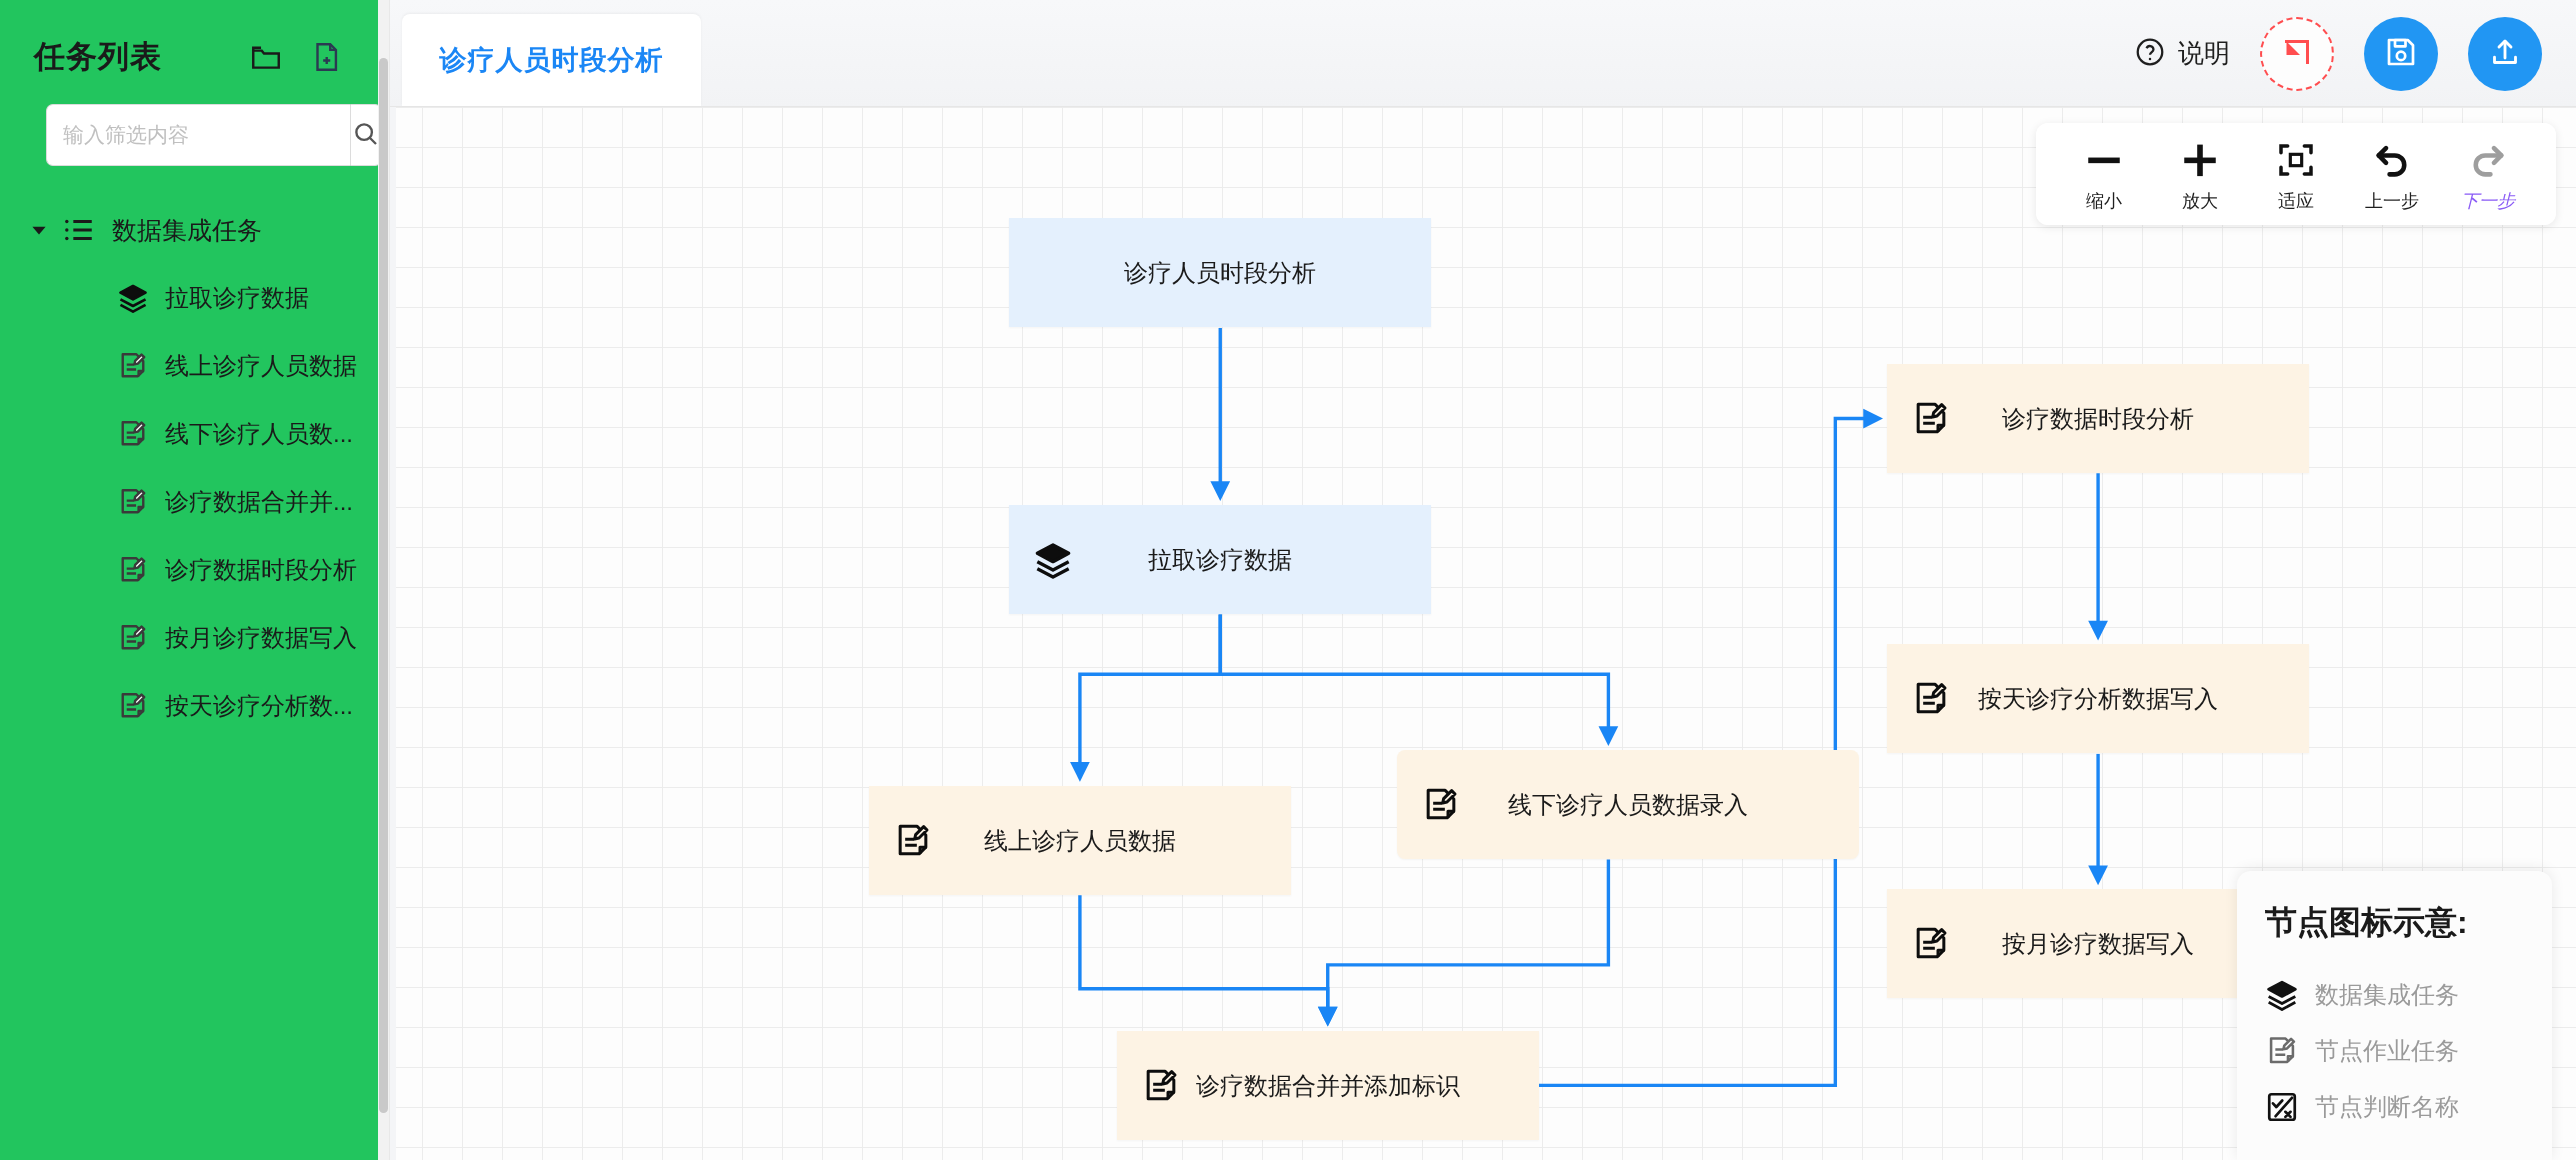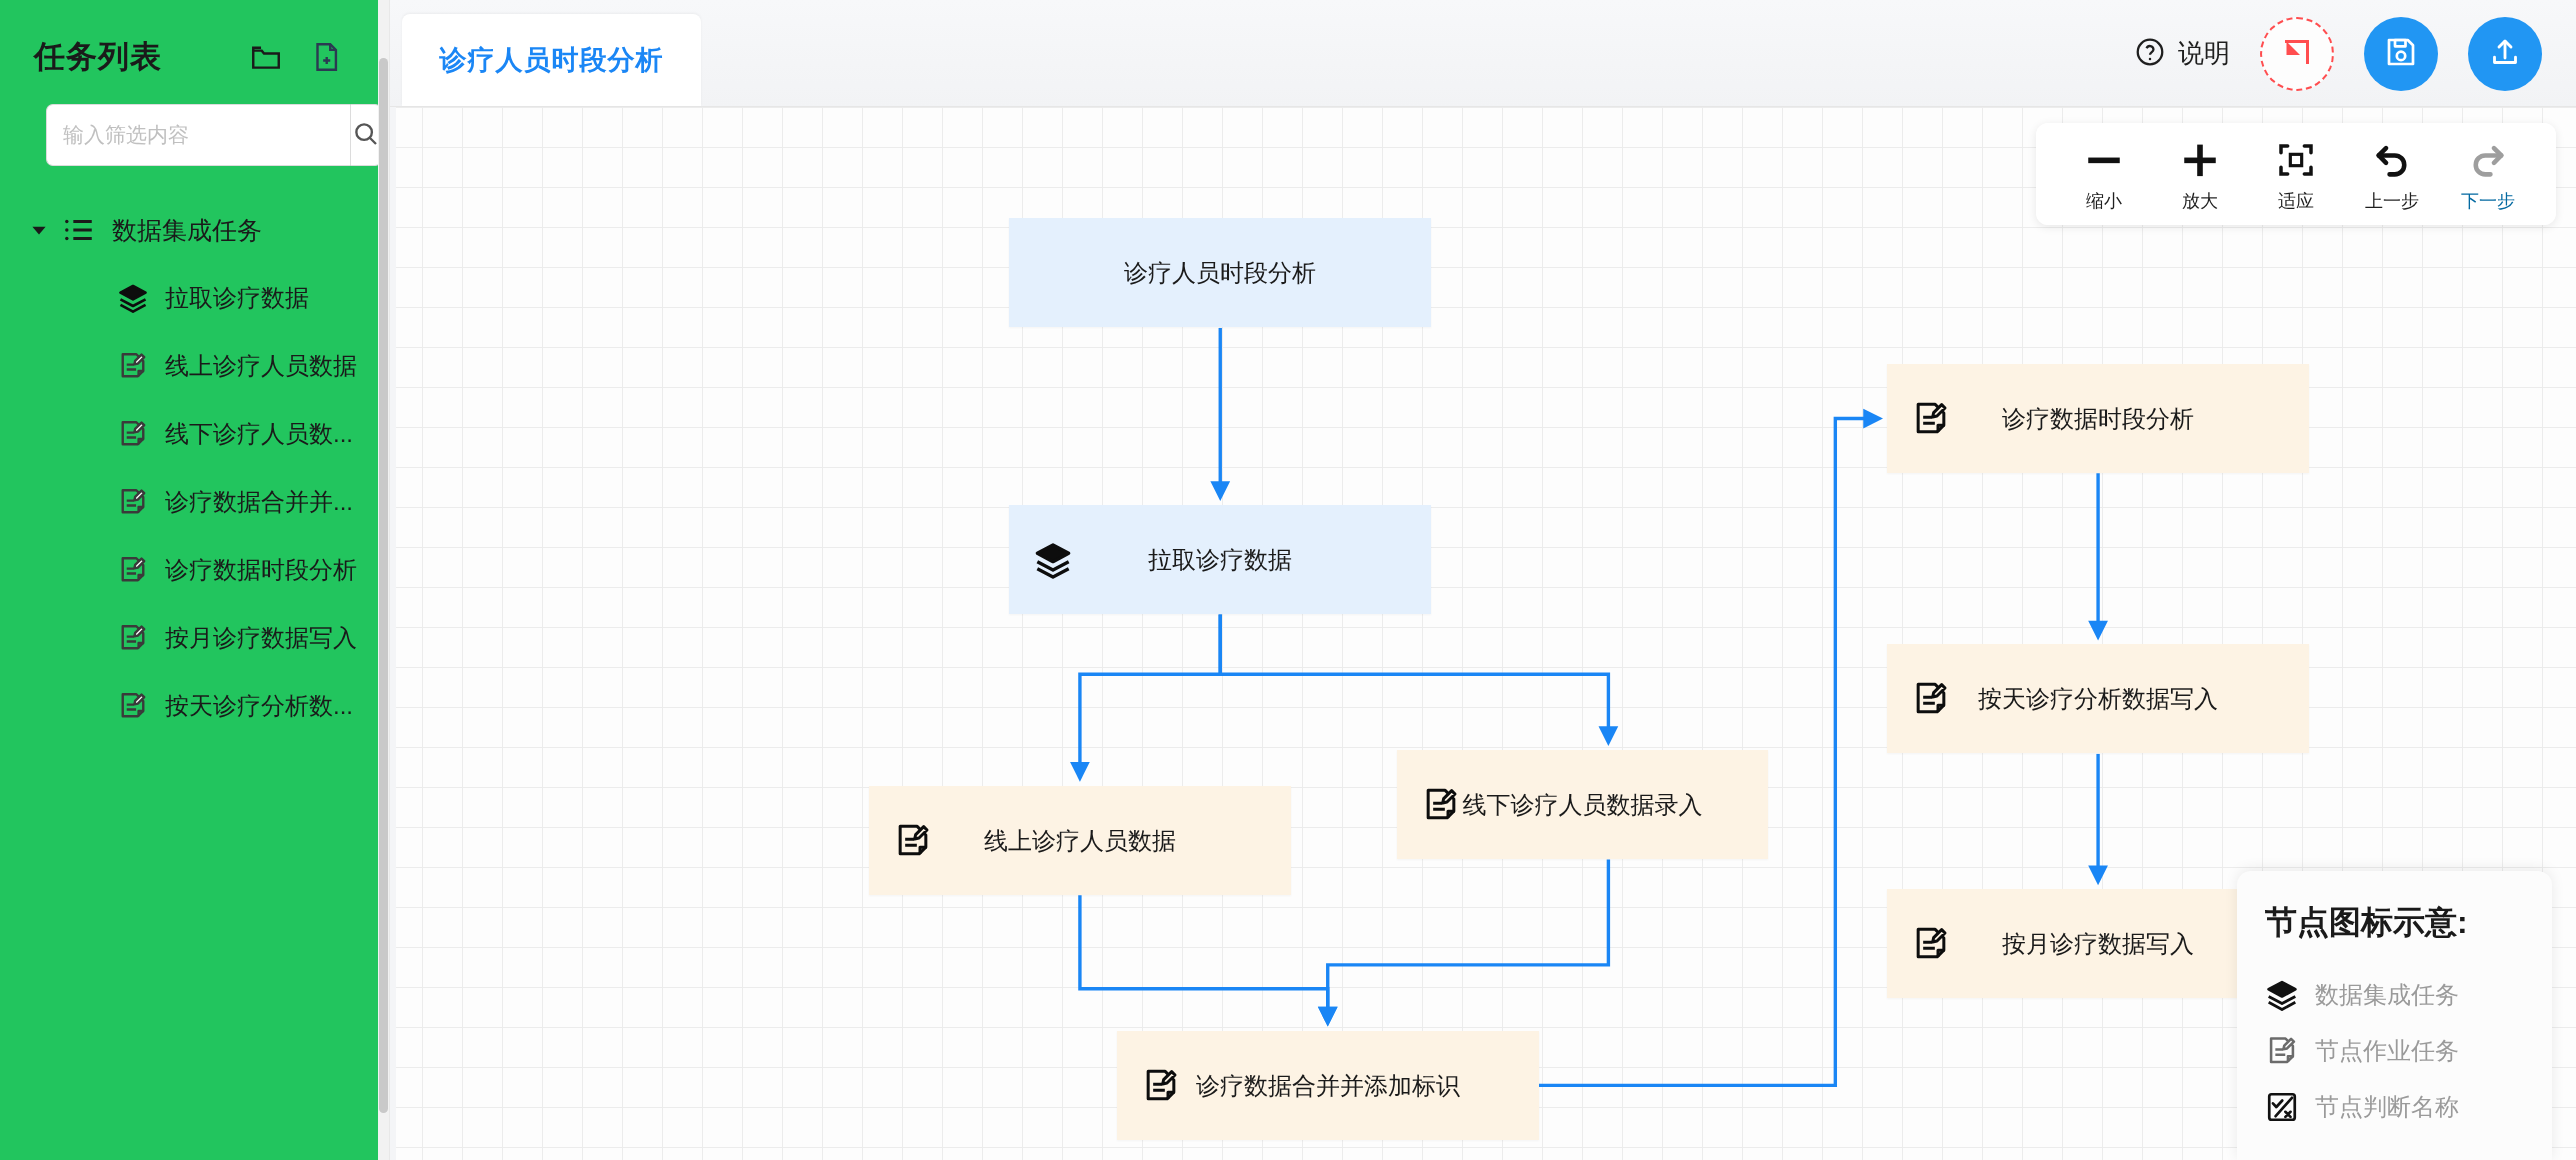--- a/index.html
+++ b/index.html
@@ -145,21 +145,21 @@
     background: rgba(255,255,255,0.96); border-radius: 12px;
     box-shadow: 0 2px 10px rgba(0,0,0,0.09);
     display: flex; padding: 14px 24px 12px 24px; gap: 8px;
   }
   .zoom-item {
     width: 88px; display: flex; flex-direction: column; align-items: center;
     cursor: pointer; gap: 6px;
   }
   .zoom-glyph { height: 46px; display: flex; align-items: center; justify-content: center; }
   .zoom-text { font-size: 18px; color: #1f1f1f; white-space: nowrap; }
-  .zoom-item.disabled .zoom-text { color: #0369a1; }
+  .zoom-item.disabled .zoom-text { color: #8b5cf6; font-style: italic; }
 
   
   .legend {
     position: absolute; right: 24px; bottom: 0px; width: 315px;
     background: #fcfcfc; border-radius: 14px 14px 0 0;
     box-shadow: 0 -2px 14px rgba(0,0,0,0.08);
     padding: 30px 28px 26px 28px;
   }
   .legend-title { font-size: 32px; font-weight: bold; color: #1a1a1a; margin-bottom: 22px; }
   .legend-row { display: flex; align-items: center; gap: 16px; height: 56px; }
@@ -414,21 +414,21 @@
           <svg viewBox="0 0 24 24" width="40" height="40" fill="none" stroke="#0d0d0d" stroke-width="1.8" stroke-linejoin="round">
             <path d="M4.3 3.2h10.2l5.2 5.2v7.3l-4 4H4.3z"></path>
             <path d="M20.2 15.7h-4v4"></path>
               <path d="M7.3 11h5.4M7.3 14.6h7"></path>
             <path d="M13.6 8.2 18.4 3.4l2 2-4.8 4.8-2.6.6z" fill="#fdf3e4"></path>
           </svg>
         </span>
         <span class="node-label">线上诊疗人员数据</span>
       </div>
 
-      <div class="node node-cream" style="left:1007px; top:643px; width:371px; height:109px;">
+      <div class="node node-cream" style="left:1007px; top:643px; width:462px; height:109px;border-radius:8px;">
         <span class="node-icon">
           <svg viewBox="0 0 24 24" width="40" height="40" fill="none" stroke="#0d0d0d" stroke-width="1.8" stroke-linejoin="round">
             <path d="M4.3 3.2h10.2l5.2 5.2v7.3l-4 4H4.3z"></path>
             <path d="M20.2 15.7h-4v4"></path>
               <path d="M7.3 11h5.4M7.3 14.6h7"></path>
             <path d="M13.6 8.2 18.4 3.4l2 2-4.8 4.8-2.6.6z" fill="#fdf3e4"></path>
           </svg>
         </span>
         <span class="node-label">线下诊疗人员数据录入</span>
       </div>

